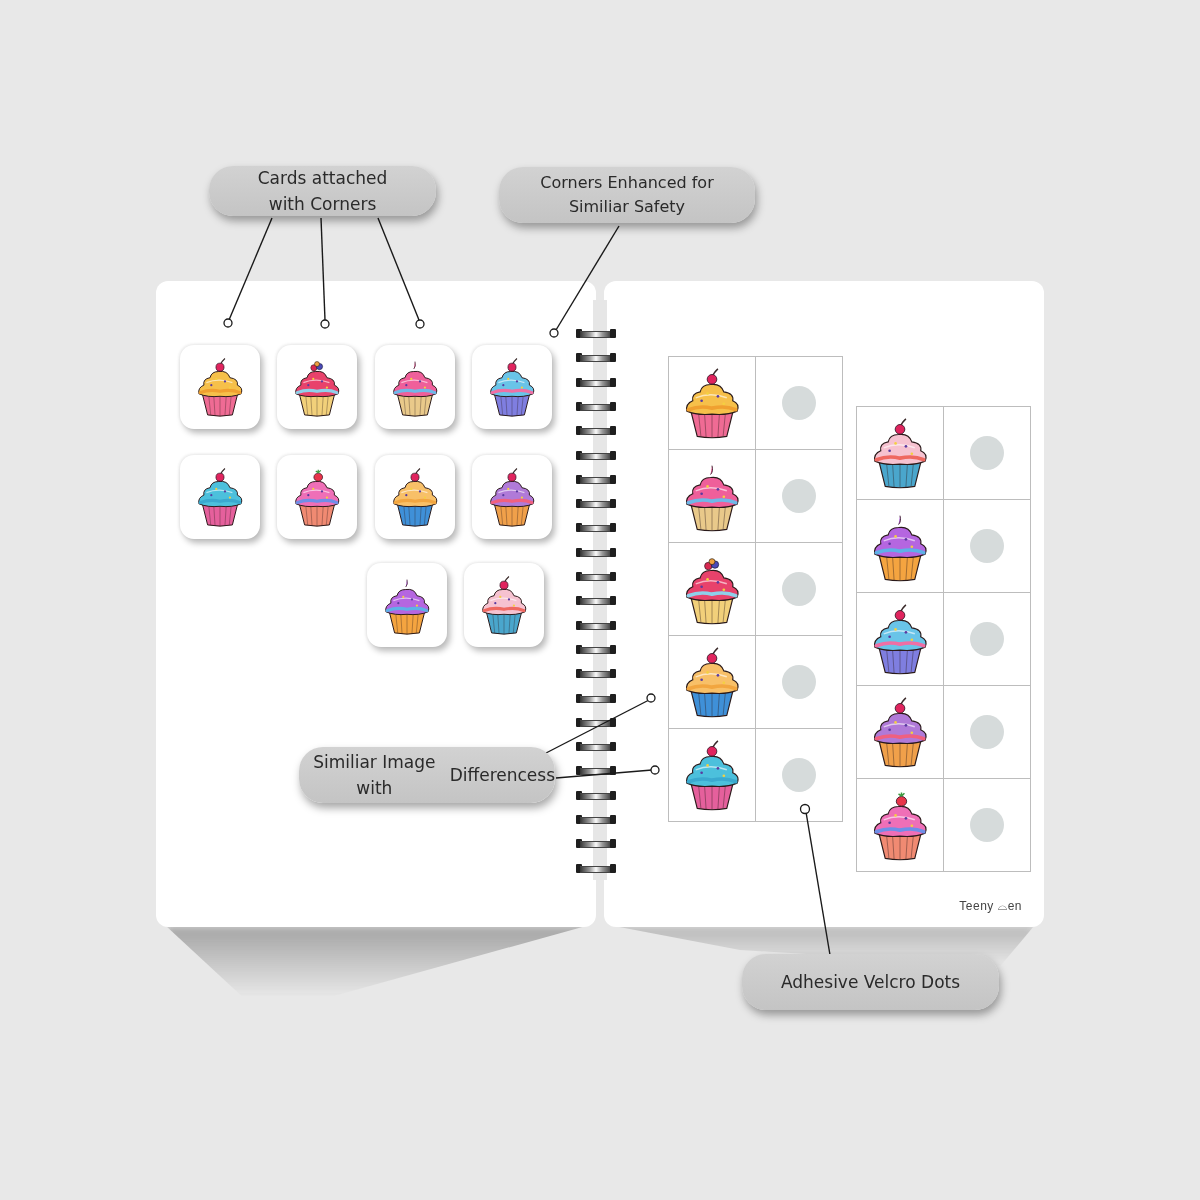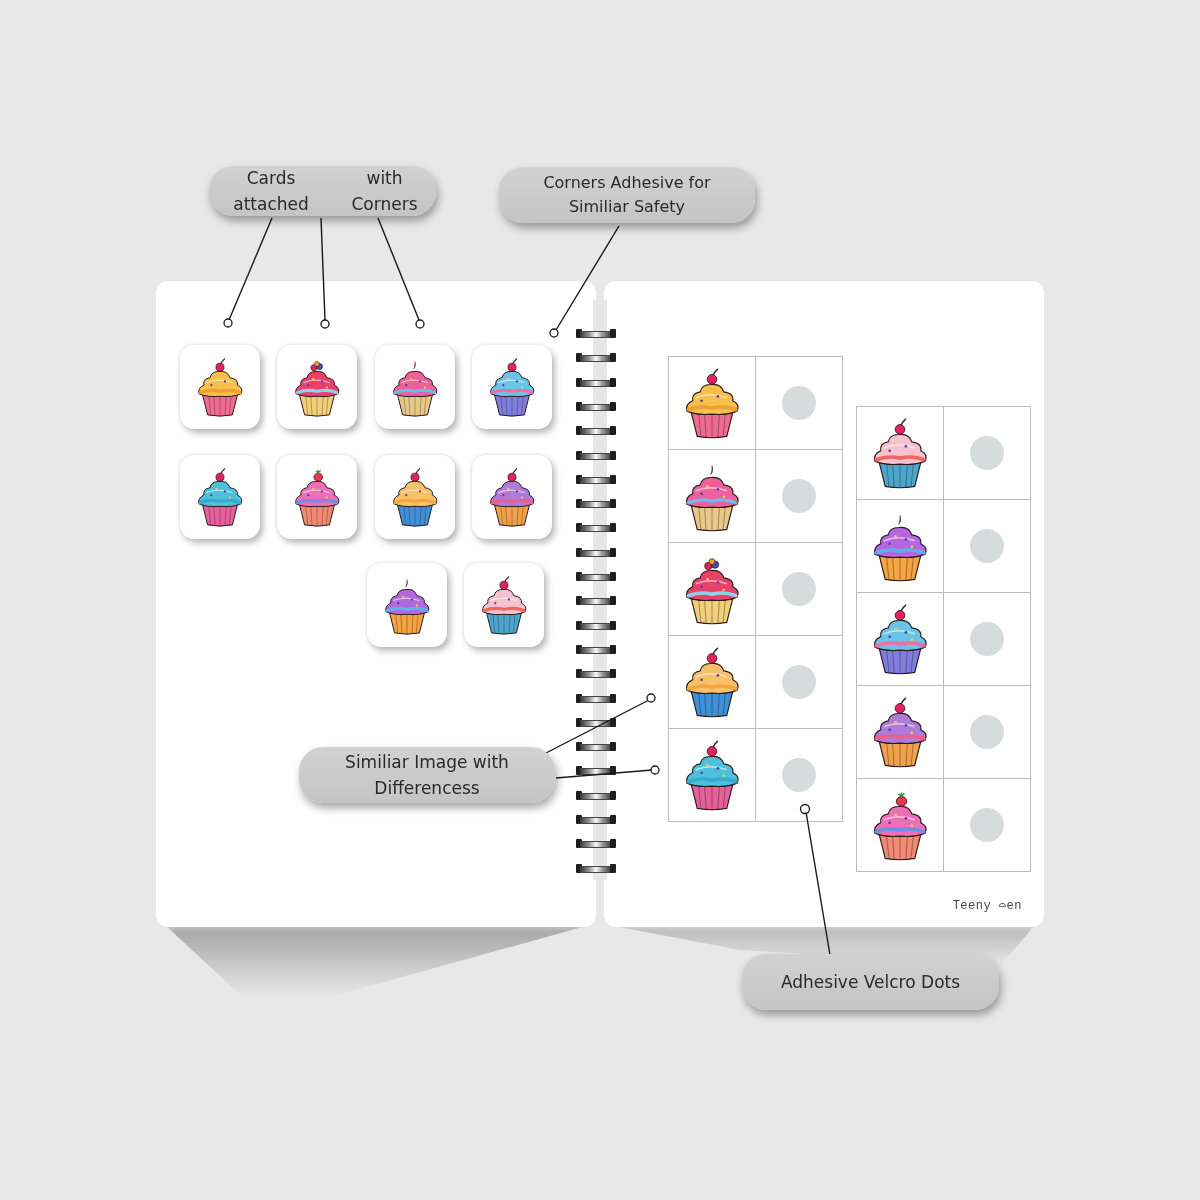--- a/index.html
+++ b/index.html
@@ -68,21 +68,21 @@
 
   .callout {
     position: absolute; background: linear-gradient(180deg,#d2d2d2,#c4c4c4);
     border-radius: 24px; color: #2a2a2a; text-align: center;
     font-family: "DejaVu Sans", sans-serif; font-size: 17px; line-height: 26px;
     box-shadow: 2px 5px 8px rgba(0,0,0,0.35);
     display: flex; align-items: center; justify-content: center;
   }
   .brand {
     position: absolute; right: 22px; bottom: 14px; font-size: 12px; color: #444;
-    font-family: Liberation Mono, monospace; letter-spacing: 0.5px;
+    font-family: Liberation Sans, sans-serif; letter-spacing: 0.5px;
   }
   svg.lines { position: absolute; left: 0; top: 0; width: 1200px; height: 1200px; pointer-events: none; }
 </style>
 </head>
 <body>
 
 <div class="shadow-left"></div>
 <div class="shadow-right"></div>
 
 <div class="page page-left"></div>
@@ -700,27 +700,27 @@
     <circle cx="228" cy="323" r="4"></circle>
     <circle cx="325" cy="324" r="4"></circle>
     <circle cx="420" cy="324" r="4"></circle>
     <circle cx="554" cy="333" r="4"></circle>
     <circle cx="651" cy="698" r="4"></circle>
     <circle cx="655" cy="770" r="4"></circle>
     <circle cx="805" cy="809" r="4.5"></circle>
   </g>
 </svg>
 
-<div class="callout" style="left:209px; top:166px; width:227px; height:50px; flex-direction:row;">
+<div class="callout" style="left:209px; top:166px; width:227px; height:50px; flex-direction:column;">
   <span>Cards attached</span>
   <span>with Corners</span>
 </div>
 <div class="callout" style="left:499px; top:167px; width:256px; height:56px; flex-direction:column; font-size:16px; line-height:24px;">
-  <span>Corners Adhesive for</span>
+  <span>Corners Enhanced for</span>
   <span>Similiar Safety</span>
 </div>
-<div class="callout" style="left:299px; top:747px; width:256px; height:56px; flex-direction:column;">
+<div class="callout" style="left:299px; top:747px; width:256px; height:56px; flex-direction:row;">
   <span>Similiar Image with</span>
   <span>Differencess</span>
 </div>
 <div class="callout" style="left:742px; top:954px; width:257px; height:56px;">
   <span>Adhesive Velcro Dots</span>
 </div>
 
 </body></html>

